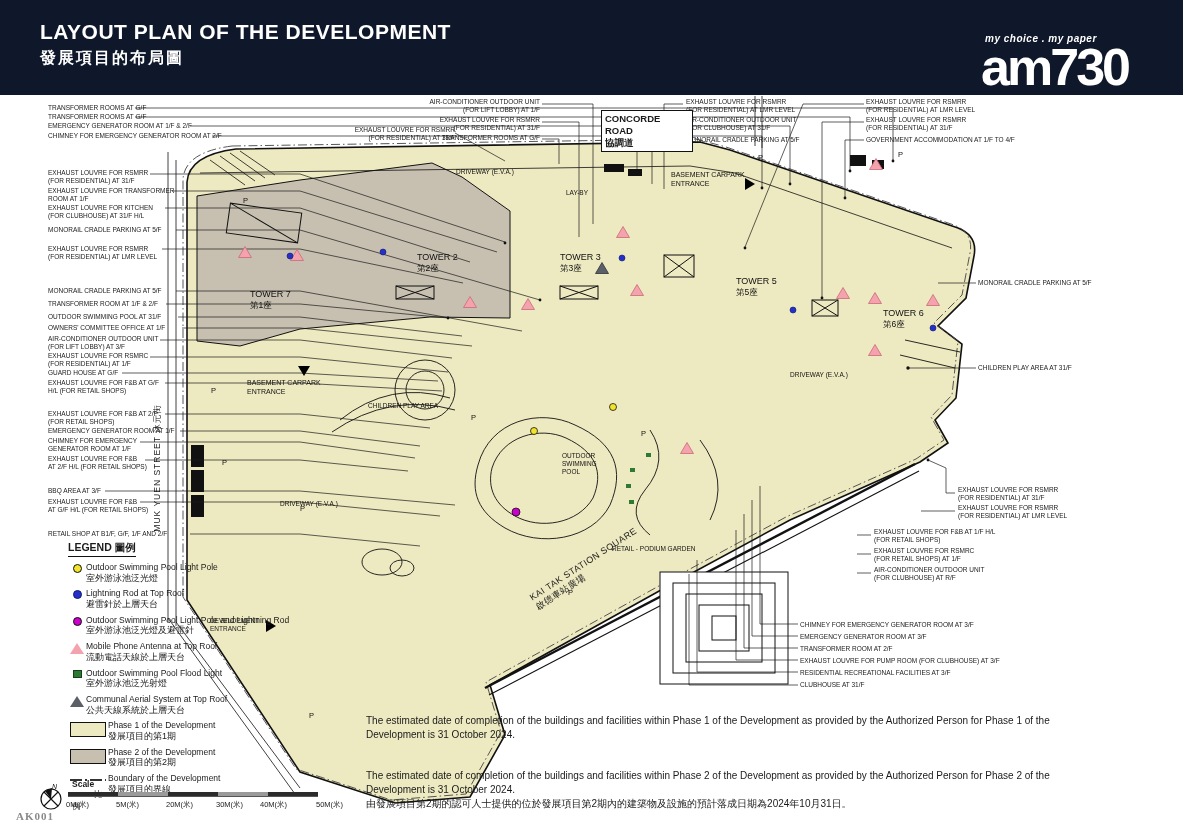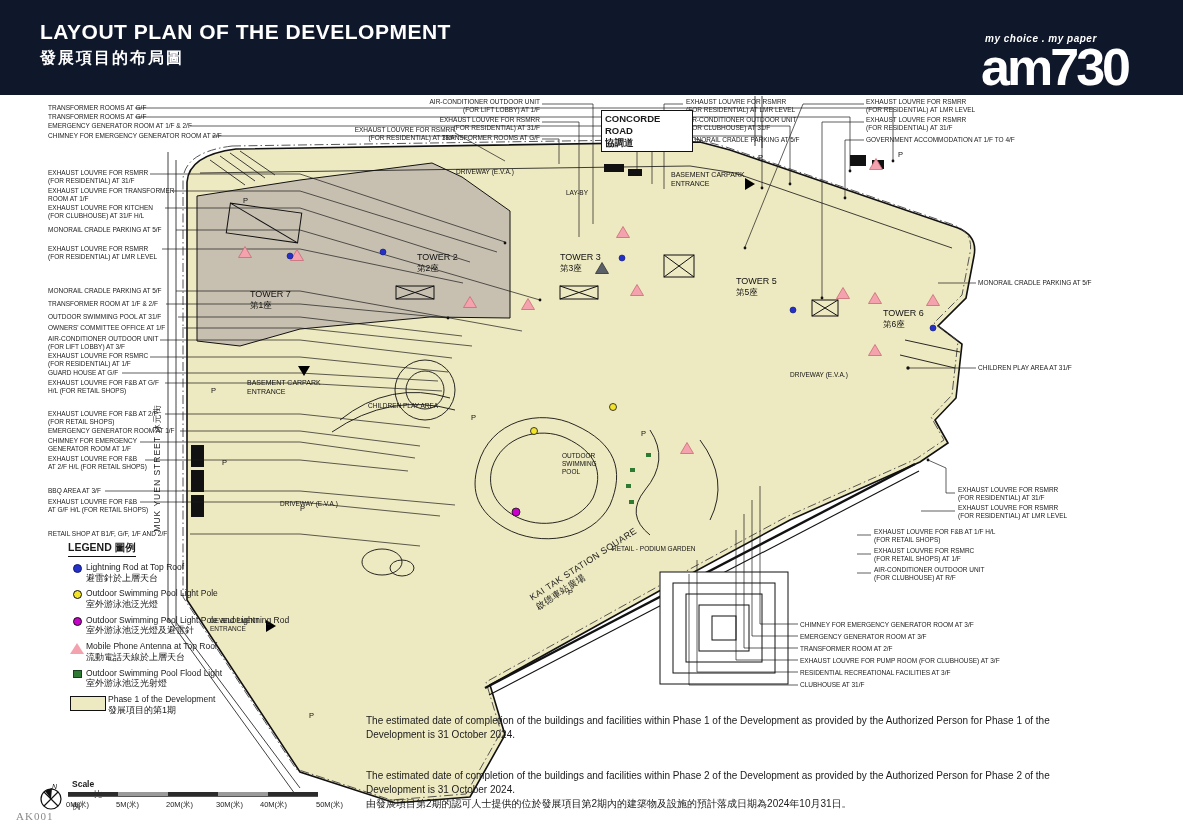--- a/index.html
+++ b/index.html
@@ -49,21 +49,21 @@
   .bline{width:36px;height:2px;margin-top:4px;
     background:repeating-linear-gradient(90deg,#333 0 12px,transparent 12px 15px,#333 15px 17px,transparent 17px 20px);}
   
   .scalewrap{position:absolute;left:40px;top:779px;}
   .sc-label{position:absolute;left:32px;top:0;font-size:8.5px;font-weight:bold;}
   .sc-label .zh{margin-left:22px;font-weight:normal;}
   .sc-bar{position:absolute;left:28px;top:13px;display:flex;border-bottom:1px solid #555;}
   .sc-seg{height:4px;width:50px;}
   .sc-seg.a{background:#2b2b2b;} .sc-seg.b{background:#9a9a9a;}
   .sc-tick{position:absolute;top:21px;font-size:7.5px;white-space:nowrap;}
-  .akcode{position:absolute;left:16px;top:810px;font-family:"Liberation Serif",serif;font-size:11px;color:#8a8a8a;letter-spacing:1px;}
+  .akcode{position:absolute;left:16px;top:810px;font-family:"Liberation Serif",serif;font-size:11px;color:#8a8a8a;letter-spacing:1px;font-weight:bold;}
   
   .note{position:absolute;left:366px;width:706px;font-size:10px;line-height:1.38;}
   .note .zh{font-size:10px;}
   svg text{font-family:"Liberation Sans",sans-serif;}
 </style>
 </head>
 <body>
 
 <div id="stage">
 
@@ -348,38 +348,38 @@
 POOL</div>
   <div class="pl" style="left:612px;top:545px">RETAIL - PODIUM GARDEN</div>
   <div class="devent">DEVELOPMENT
 ENTRANCE</div>
   <div class="tri-r" style="left:266px;top:620px"></div>
 
   <div class="legend">
     <div class="lg-title">LEGEND 圖例</div>
     <div class="lg-row">
       <span class="lg-mk">
+          <span class="dot yellow"></span>
+        </span>
+      <span class="lg-tx">
+          <div>Outdoor Swimming Pool Light Pole</div>
+          <div class="zh">室外游泳池泛光燈</div>
+        </span>
+    </div>
+    <div class="lg-row">
+      <span class="lg-mk">
           <span class="dot blue"></span>
         </span>
       <span class="lg-tx">
           <div>Lightning Rod at Top Roof</div>
           <div class="zh">避雷針於上層天台</div>
         </span>
     </div>
     <div class="lg-row">
       <span class="lg-mk">
-          <span class="dot yellow"></span>
-        </span>
-      <span class="lg-tx">
-          <div>Outdoor Swimming Pool Light Pole</div>
-          <div class="zh">室外游泳池泛光燈</div>
-        </span>
-    </div>
-    <div class="lg-row">
-      <span class="lg-mk">
           <span class="dot magenta"></span>
         </span>
       <span class="lg-tx">
           <div>Outdoor Swimming Pool Light Pole and Lightning Rod</div>
           <div class="zh">室外游泳池泛光燈及避雷針</div>
         </span>
     </div>
     <div class="lg-row">
       <span class="lg-mk">
           <span class="tri pink"></span>
@@ -392,26 +392,53 @@
     <div class="lg-row">
       <span class="lg-mk">
           <span class="sq green"></span>
         </span>
       <span class="lg-tx">
           <div>Outdoor Swimming Pool Flood Light</div>
           <div class="zh">室外游泳池泛光射燈</div>
         </span>
     </div>
     <div class="lg-row">
+      <span class="lg-mk">
+          <span class="tri gray"></span>
+        </span>
+      <span class="lg-tx">
+          <div>Communal Aerial System at Top Roof</div>
+          <div class="zh">公共天線系統於上層天台</div>
+        </span>
+    </div>
+    <div class="lg-row">
       <span class="lg-mk" style="flex-basis:40px;width:40px">
           <span class="swatch p1"></span>
         </span>
       <span class="lg-tx">
           <div>Phase 1 of the Development</div>
           <div class="zh">發展項目的第1期</div>
+        </span>
+    </div>
+    <div class="lg-row">
+      <span class="lg-mk" style="flex-basis:40px;width:40px">
+          <span class="swatch p2"></span>
+        </span>
+      <span class="lg-tx">
+          <div>Phase 2 of the Development</div>
+          <div class="zh">發展項目的第2期</div>
+        </span>
+    </div>
+    <div class="lg-row">
+      <span class="lg-mk" style="flex-basis:40px;width:40px">
+          <span class="bline"></span>
+        </span>
+      <span class="lg-tx">
+          <div>Boundary of the Development</div>
+          <div class="zh">發展項目的界線</div>
         </span>
     </div>
   </div>
 
   <div class="scalewrap">
     <svg width="30" height="32" style="position:absolute;left:-4px;top:2px">
       <circle cx="15" cy="18" r="10" fill="none" stroke="#111" stroke-width="1.2"></circle>
       <path d="M8,11 L22,25 M22,11 L8,25" stroke="#111" stroke-width="1.2"></path>
       <path d="M15,18 L9,10 L16,7 Z" fill="#111"></path>
       <text x="16" y="8" font-size="7" font-style="italic" fill="#111">N</text>

